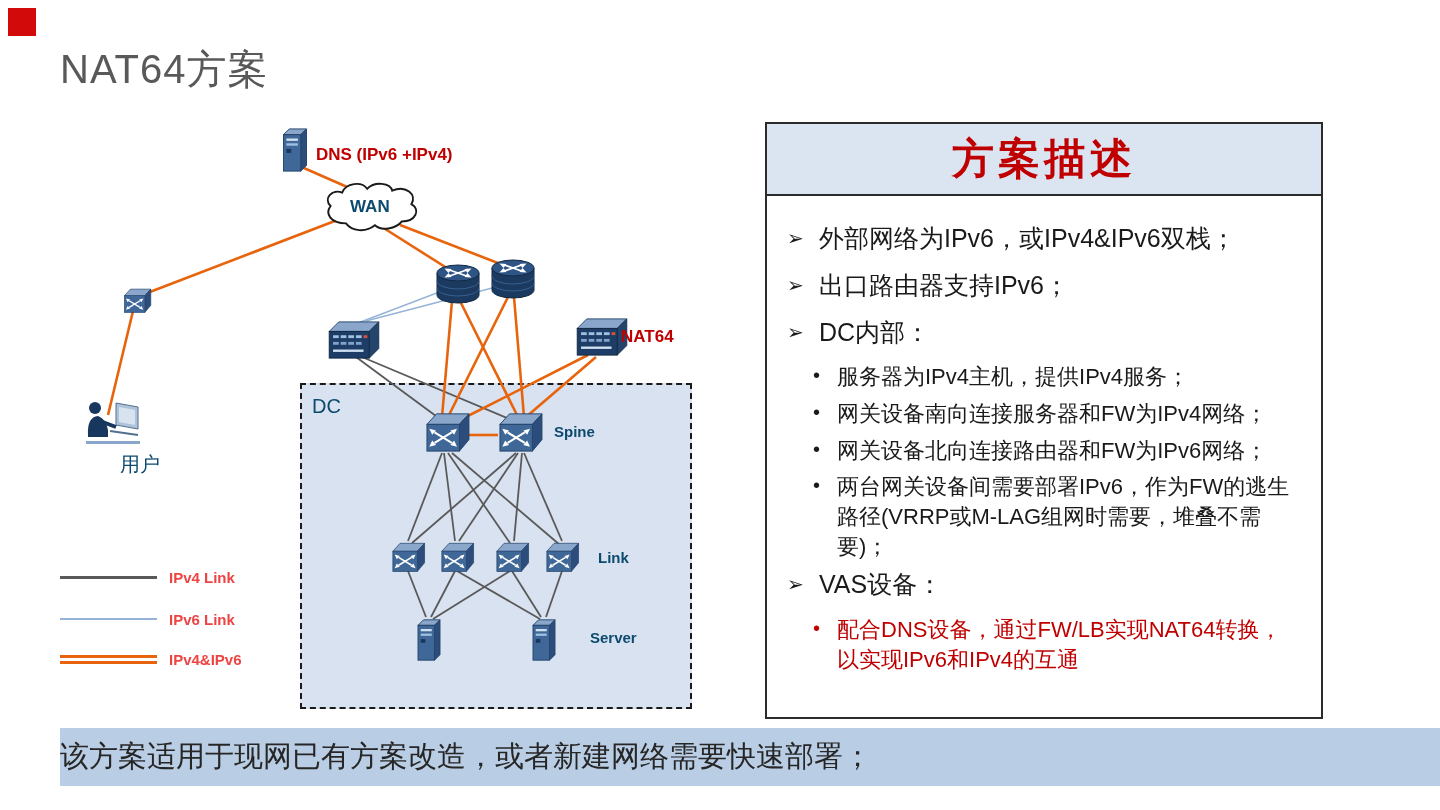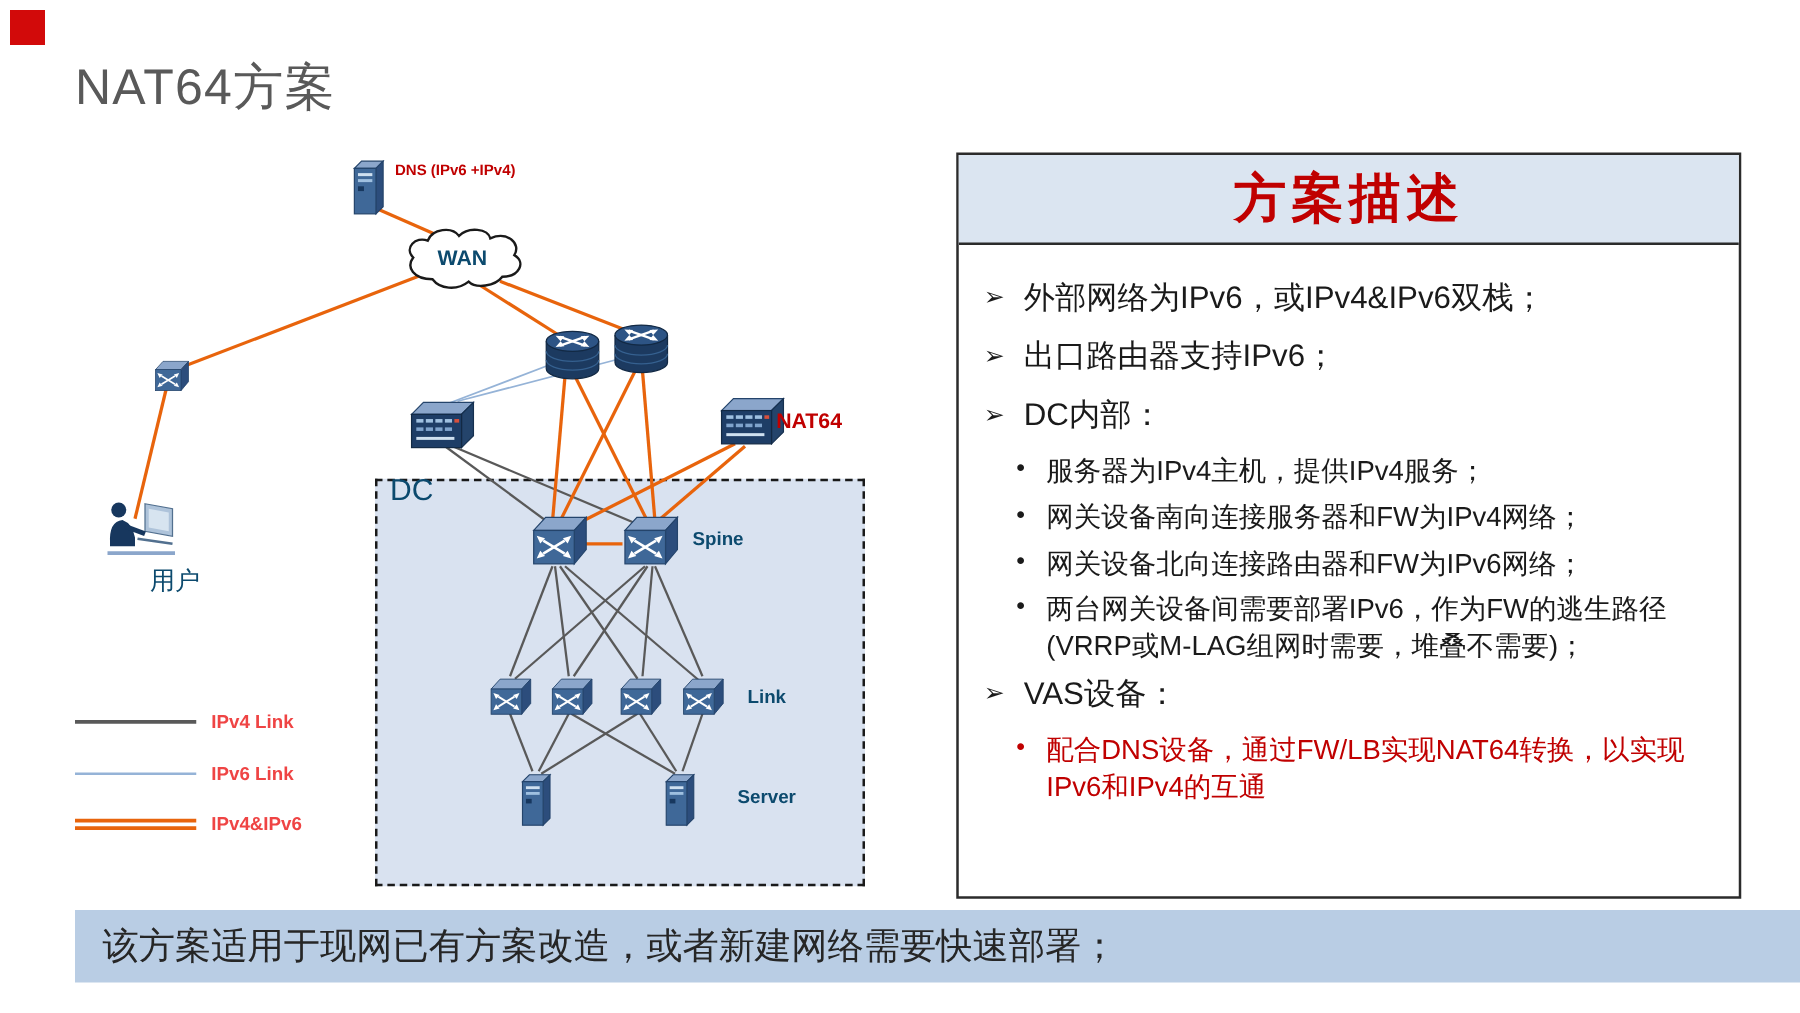--- a/index.html
+++ b/index.html
@@ -18,34 +18,34 @@
   .lbl.red{color:#c00000;font-weight:bold}
   .lbl.bold{font-weight:bold}
   .legend-row{position:absolute;display:flex;align-items:center;height:18px}
   .leg-sample{width:97px;margin-right:12px}
   .leg-ipv4{height:3px;background:#595959}
   .leg-ipv6{height:2px;background:#95b3d7}
   .leg-dual{height:9px;border-top:3px solid #e8640c;border-bottom:3px solid #e8640c}
   .leg-label{font-size:15px;font-weight:bold;color:#ef4444}
 
   
-  .panel{position:absolute;left:765px;top:122px;width:628px;height:597px;border:2px solid #2b2b2b;background:#fff}
+  .panel{position:absolute;left:765px;top:122px;width:558px;height:597px;border:2px solid #2b2b2b;background:#fff}
   .panel-head{height:72px;background:#dbe5f1;border-bottom:2px solid #2b2b2b;display:flex;align-items:center;justify-content:center}
   .panel-head h2{font-size:42px;font-weight:bold;color:#c00000;letter-spacing:4px}
   .panel-body{padding:26px 20px 0 16px;color:#1a1a1a}
   .li{display:flex;line-height:1.35}
   .li .txt{flex:1}
   .li.l1{font-size:25px;margin-bottom:13px}
   .li.l1 .marker{flex:0 0 36px;font-size:20px;padding-top:3px;padding-left:4px}
   .li.l2{font-size:22px;margin-bottom:7px;padding-left:30px}
   .li.l2 .marker{flex:0 0 24px;font-size:20px}
   .li.red{color:#c00000}
 
   
-  .bottom-bar{position:absolute;left:60px;top:728px;width:1380px;height:58px;background:#b9cde4;display:flex;align-items:center;padding-left:22px}
+  .bottom-bar{position:absolute;left:60px;top:728px;width:1380px;height:58px;background:#b9cde4;display:flex;align-items:center;}
   .bottom-bar span{font-size:29px;color:#262626}
 
   .defs{position:absolute;width:0;height:0;overflow:hidden}
 </style>
 </head>
 <body>
 
 <svg class="defs" xmlns="http://www.w3.org/2000/svg">
   <symbol id="sym-switch" viewBox="0 0 50 44">
     <polygon points="4,14 38,14 48,3 14,3" fill="#8ba6cb" stroke="#24446b" stroke-width="1"></polygon>
@@ -236,25 +236,25 @@
       <svg width="28" height="44">
           <use href="#sym-server" xlink:href="#sym-server"></use>
         </svg>
     </div>
     <div class="node" style="left:490px;top:513px">
       <svg width="28" height="44">
           <use href="#sym-server" xlink:href="#sym-server"></use>
         </svg>
     </div>
 
-    <div class="lbl red" style="left:276px;top:24px;font-size:12px">DNS (IPv6 +IPv4)</div>
+    <div class="lbl red" style="left:276px;top:40px;font-size:17px">DNS (IPv6 +IPv4)</div>
     <div class="lbl bold" style="left:310px;top:92px;font-size:17px">WAN</div>
     <div class="lbl" style="left:80px;top:346px;font-size:20px">用户</div>
     <div class="lbl red" style="left:581px;top:222px;font-size:17px">NAT64</div>
-    <div class="lbl" style="left:272px;top:274px;font-size:24px">DC</div>
+    <div class="lbl" style="left:272px;top:290px;font-size:20px">DC</div>
     <div class="lbl" style="left:514px;top:318px;font-size:15px;font-weight:600">Spine</div>
     <div class="lbl" style="left:558px;top:444px;font-size:15px;font-weight:600">Link</div>
     <div class="lbl" style="left:550px;top:524px;font-size:15px;font-weight:600">Server</div>
 
     <div class="legend-row" style="left:20px;top:463px">
       <div class="leg-sample leg-ipv4"></div>
       <div class="leg-label">IPv4 Link</div>
     </div>
     <div class="legend-row" style="left:20px;top:505px">
       <div class="leg-sample leg-ipv6"></div>

